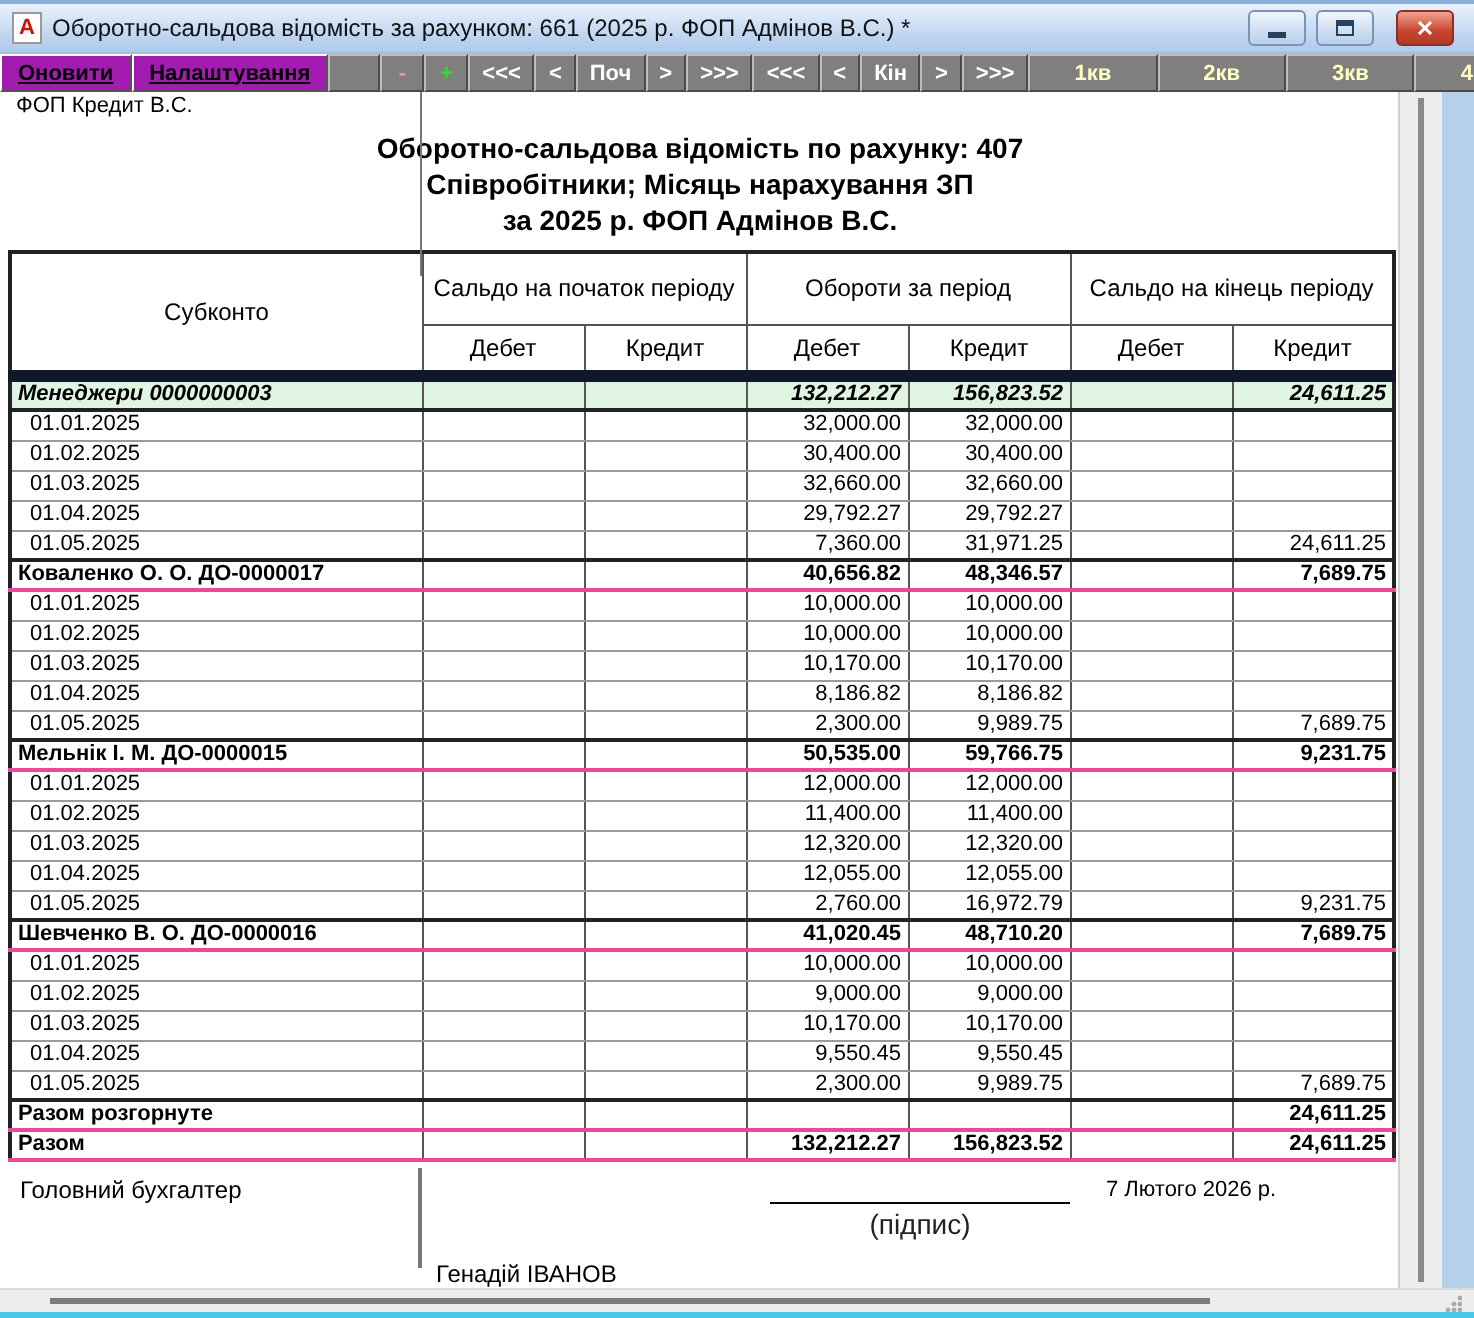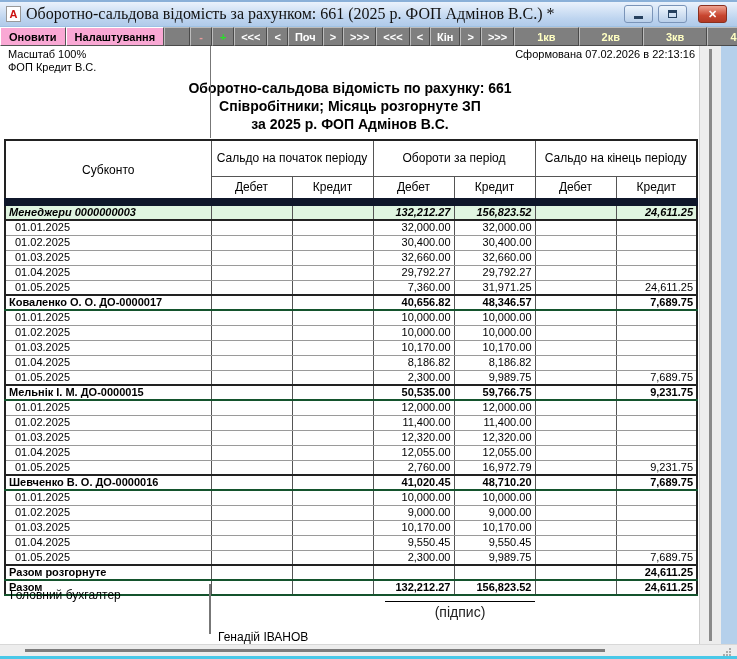--- a/index.html
+++ b/index.html
@@ -18,21 +18,21 @@
     height:25px; flex:0 0 25px;
     background:linear-gradient(#eaf2fc,#bdd4ef 70%,#b0cae9);
     display:flex; align-items:center; padding:0 6px;
     border-bottom:1px solid #9ec1e4;
   }
   .app-icon {
     width:15px; height:16px; background:#fff; border:1px solid #999;
     color:#cc1111; font-size:11px; font-weight:bold; line-height:14px;
     text-align:center; margin-right:5px; flex:0 0 15px;
   }
-  .titlebar .title { font-size:16px; color:#111; white-space:nowrap; overflow:hidden; flex:1;font-family:Liberation Serif, serif; }
+  .titlebar .title { font-size:12px; color:#111; white-space:nowrap; overflow:hidden; flex:1; }
   .win-controls { display:flex; gap:5px; margin-right:4px; }
   .win-btn {
     width:29px; height:18px; border-radius:3px; border:1px solid #7a94b8;
     background:linear-gradient(#eef5fc,#b9cfe9);
     display:flex; align-items:center; justify-content:center; cursor:default;
   }
   .win-btn.close {
     background:linear-gradient(#efa492,#c8452f 60%,#b23a26);
     border-color:#8a3020; color:#fff; font-weight:bold; font-size:11px;
     margin-left:6px;
@@ -44,21 +44,21 @@
   .toolbar {
     height:19px; flex:0 0 19px; background:#7f7f7f;
     display:flex; align-items:stretch; font-size:11px; font-weight:bold;
     overflow:hidden;
   }
   .tbtn {
     border:1px solid; border-color:#bdbdbd #4a4a4a #4a4a4a #bdbdbd;
     background:#7f7f7f; color:#fff; padding:0 6px;
     display:flex; align-items:center; justify-content:center; white-space:nowrap; cursor:default;
   }
-  .tbtn.light { background:#f9a8d4; color:#000; border-color:#fff #555 #555 #fff; padding:0 8px; }
+  .tbtn.light { background:#a21caf; color:#000; border-color:#fff #555 #555 #fff; padding:0 8px;text-decoration:underline; }
   .tbtn.blank { min-width:26px; }
   .tbtn.minus { color:#e89a9a; min-width:22px; }
   .tbtn.plus  { color:#28e028; min-width:22px; }
   .tb-sep { width:2px; background:#474747; }
   .tbtn.period { padding:0 22px; }
   .tbtn.period.active { color:var(--active-period,#ffff00); }
 
   
   .mid { flex:1; display:flex; min-height:0; }
   .content {
@@ -87,24 +87,24 @@
   table.report tr.h1 th { height:36px; }
   table.report tr.h2 th { height:26px; border-bottom:2px solid #a16207; }
   table.report td {
     font-size:11px; border-left:1px solid #555; border-right:1px solid #555;
     border-top:1px solid #9a9a9a; border-bottom:1px solid #9a9a9a;
     height:15px; line-height:13px; padding:0 3px; overflow:hidden; white-space:nowrap;
   }
   td.c-name { text-align:left; padding-left:5px; }
   td.c-num  { text-align:right; }
   tr.row-detail td.c-name { padding-left:9px; }
-  tr.row-group td, tr.row-total td { font-weight:bold; border-top:2px solid #222; border-bottom:2px solid #14532d; }
+  tr.row-group td, tr.row-total td { font-weight:bold; border-top:2px solid #222; border-bottom:2px solid #ec4899; }
   tr.row-group-green td {
     font-weight:bold; font-style:italic; background:var(--group-row-green,#e0f5e1);
-    border-top:8px solid #0f172a; border-bottom:2px solid #222;
+    border-top:6px solid #0f172a; border-bottom:2px solid #222;
   }
 
   
   .doc-footer { position:absolute; top:538px; left:4px; width:692px; height:50px; display:flex; font-size:12px;justify-content:center; }
   .f-role { width:206px; flex:0 0 206px; padding:4px 4px 0 6px; }
   .f-right { flex:1; display:flex; padding-top:4px; }
   .f-person { width:175px; padding-left:8px;margin-top:42px; }
   .f-sign { width:150px; margin-top:2px; text-align:center; }
   .f-sign .line { border-bottom:1px solid #000; height:12px; }
   .f-sign .cap { font-size:14px; color:#222; margin-top:2px; }
@@ -171,29 +171,25 @@
     <div class="tbtn period" style="color: rgb(233, 255, 223);">6міс</div>
     <div class="tbtn period" style="color: rgb(233, 255, 223);">9міс</div>
     <div class="tbtn period active" style="color: rgb(255, 255, 0);">Рік</div>
 
   </div>
 
   <div class="mid">
     <div class="content">
       <div class="grid-line-top"></div>
 
-      <div class="info-row">
-        <span>Масштаб 100%</span>
-        <span>Сформована 07.02.2026 в 22:13:16</span>
-      </div>
       <div class="firm-row">ФОП Кредит В.С.</div>
 
       <div class="report-title">
-        <div>Оборотно-сальдова відомість по рахунку: 661</div>
-        <div>Співробітники; Місяць розгорнуте ЗП</div>
+        <div>Оборотно-сальдова відомість по рахунку: 407</div>
+        <div>Співробітники; Місяць нарахування ЗП</div>
         <div>за 2025 р. ФОП Адмінов В.С.</div>
       </div>
 
       <table class="report">
         <colgroup>
           <col class="c0">
             <col class="cn">
             <col class="cn">
             <col class="cn">
             <col class="cn">
@@ -456,20 +452,21 @@
 
       <div class="grid-line-bottom"></div>
       <div class="doc-footer">
         <div class="f-role" style="border-right:1px solid #777;">Головний бухгалтер</div>
         <div class="f-right">
           <div class="f-person">Генадій ІВАНОВ</div>
           <div class="f-sign">
             <div class="line"></div>
             <div class="cap">(підпис)</div>
           </div>
+          <div class="f-date">7 Лютого 2026 р.</div>
         </div>
       </div>
     </div>
 
     <div class="vscroll">
       <div class="thumb"></div>
     </div>
   </div>
 
   <div class="hscroll-row">

